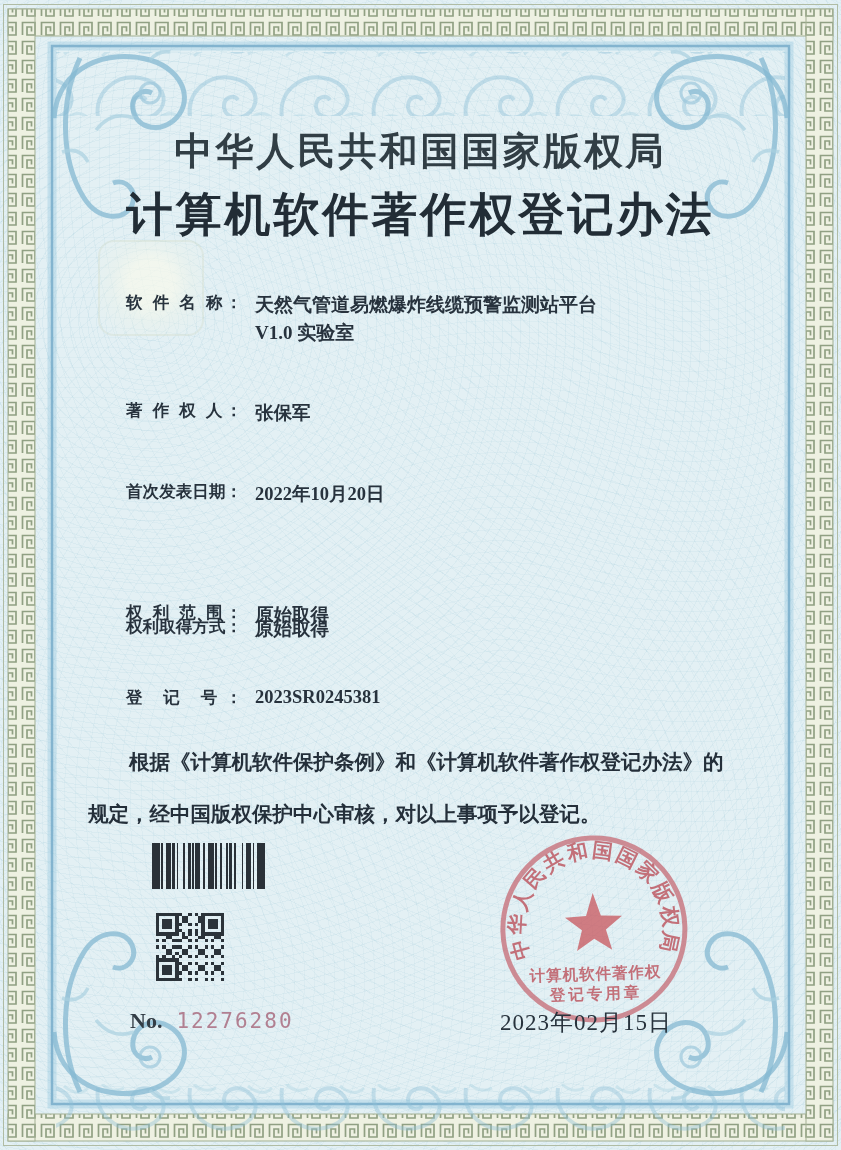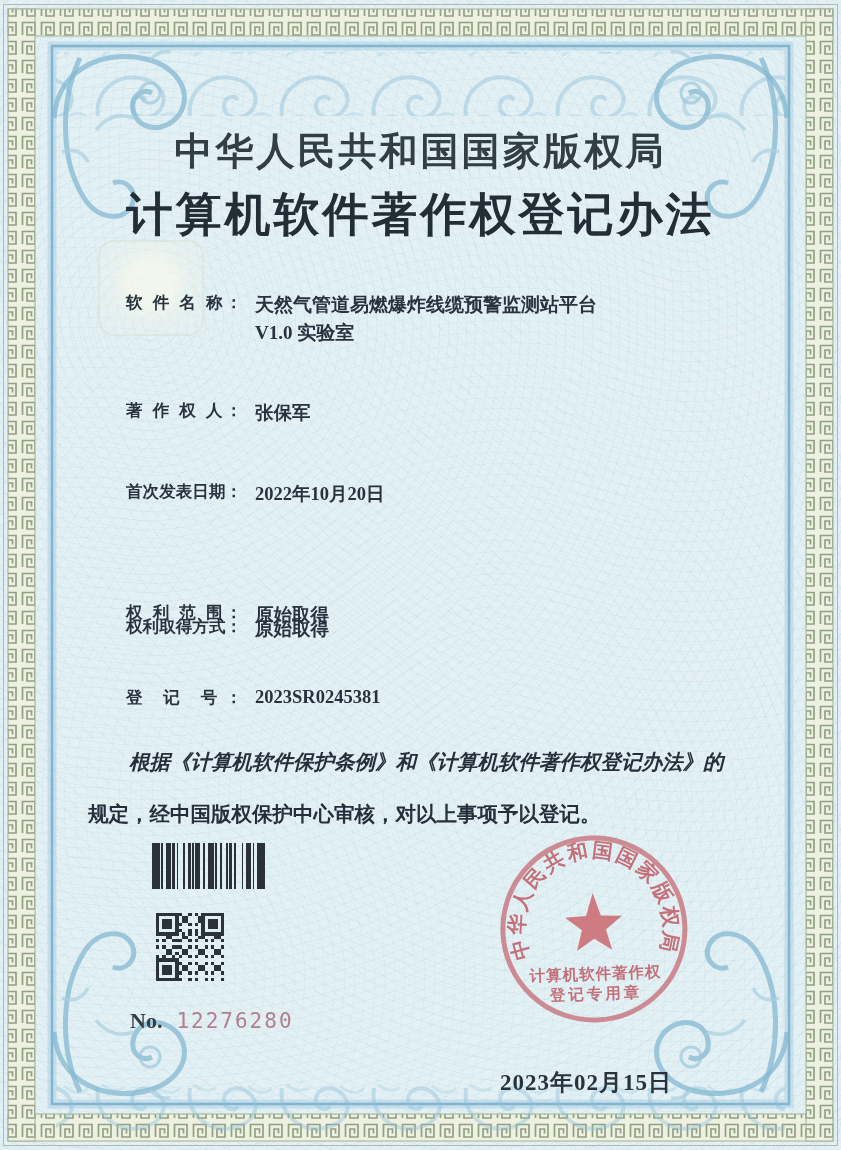--- a/index.html
+++ b/index.html
@@ -19,32 +19,32 @@
   .authority{left:0;top:126px;width:100%;text-align:center;font-size:38px;font-weight:bold;letter-spacing:3px;color:#313e45;}
   .cert-title{left:0;top:184px;width:100%;text-align:center;font-size:46px;font-weight:bold;letter-spacing:3px;color:#222d36;}
   .certno{left:0;top:247px;width:745px;text-align:right;font-size:16.5px;font-weight:bold;color:#2a3540;}
   .certno .lbl{margin-right:16px;}
   .row{left:0;top:0;width:100%;height:26px;}
   .flabel{position:absolute;left:92px;width:116px;display:inline-block;font-size:16.5px;font-weight:bold;
           text-align:justify;text-align-last:justify;white-space:nowrap;color:#27323d;margin-left:34px;}
   .fvalue{position:absolute;left:255px;font-size:18.5px;font-weight:bold;color:#27323d;white-space:nowrap;}
   .fvalue.big{font-size:19px;}
   .statement{left:88px;top:736px;width:684px;font-size:20.5px;font-weight:bold;line-height:52px;color:#242f3a;}
-  .statement .indent{text-indent:2em;font-style:italic;}
+  .statement .indent{text-indent:2em;}
   .barcode{left:152px;top:843px;width:128px;height:46px;display:flex;align-items:stretch;z-index:3;}
   .barcode i{display:block;background:#2a3138;}
   .barcode i.w{background:rgba(0,0,0,0);}
   .qr{left:156px;top:913px;width:68px;height:68px;display:grid;grid-template-columns:repeat(21,1fr);grid-template-rows:repeat(21,1fr);z-index:3;}
   .qr b{display:block;}
   .qr b.d{background:#2b333a;}
   .serial{left:130px;top:1008px;font-size:22px;z-index:3;}
   .serial .no{color:#333d46;font-weight:bold;margin-right:14px;}
   .serial .num{color:rgba(164,96,117,.78);font-family:"DejaVu Sans Mono","Liberation Mono",monospace;font-size:21px;letter-spacing:2px;}
   .seal{left:496px;top:833px;z-index:2;opacity:.88;transform:rotate(-2deg);}
-  .issue-date{left:500px;top:1067px;font-size:23px;font-weight:bold;letter-spacing:1px;color:#27323c;z-index:4;}
+  .issue-date{left:500px;top:1007px;font-size:23px;font-weight:normal;letter-spacing:1px;color:#27323c;z-index:4;}
   .watermark{left:98px;top:240px;width:106px;height:96px;border-radius:16px;z-index:1;
     background:radial-gradient(circle at 50% 45%, rgba(250,250,235,.65) 0 22px, rgba(240,244,230,.35) 40px, rgba(0,0,0,0) 70px);
     box-shadow:inset 0 0 0 2px rgba(205,215,195,.30);}
 </style>
 </head>
 <body>
 
 <div class="page">
 
   <svg class="frame" width="841" height="1150" viewBox="0 0 841 1150" aria-hidden="true">

